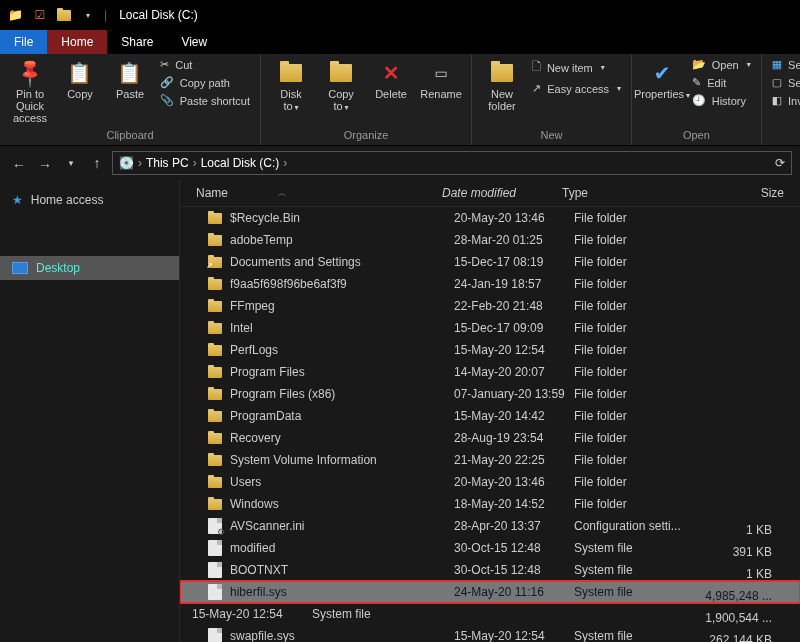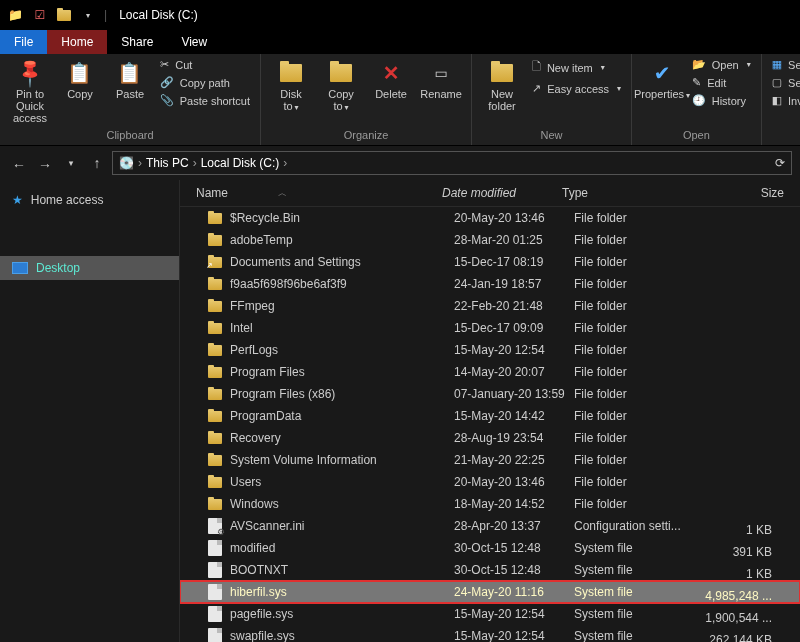--- a/index.html
+++ b/index.html
@@ -55,21 +55,21 @@
 .col-date { width: 120px; font-style: italic; }
 .col-type { width: 122px; }
 .col-size { flex: 1; padding-right: 16px; text-align: right; }
 .sort-arrow { font-size: 9px; color: #888; }
 
 .row { display: flex; align-items: center; padding: 2px 12px; font-size: 12px; color: #ccc; height: 22px; }
 .row .c-name { width: 262px; padding-left: 16px; display: flex; align-items: center; gap: 8px; }
 .row .c-date { width: 120px; }
 .row .c-type { width: 122px; white-space: nowrap; overflow: hidden; text-overflow: ellipsis; }
 .row .c-size { flex: 1; padding-right: 16px; text-align: right; margin-top: 8px; }
-.row.sel { background: #777; color: #fef9c3; }
+.row.sel { background: #777; color: #0f172a; }
 .row.hl { outline: 2px solid #e03030; outline-offset: -1px; }
 .fileic { width: 14px; height: 16px; background: #e8e8e8; border-radius: 1px; position: relative; display: inline-block; }
 .fileic::before { content: ""; position: absolute; top: 0; right: 0; width: 5px; height: 5px; background: #bbb; }
 .fileic.cfg::after { content: "⚙"; position: absolute; right: -3px; bottom: -3px; font-size: 9px; color: #555; }
 
 .pin-ic { transform: rotate(-45deg); font-size: 18px; color: #aaa; }
 .x-red { color: #d83434; font-size: 22px; font-weight: bold; }
 .check { color: #5ab0ff; }
 </style>
 </head>
@@ -423,24 +423,20 @@
         <div class="row sel hl">
           <div class="c-name">
             <span class="fileic"></span>
             <span>hiberfil.sys</span>
           </div>
           <div class="c-date">24-May-20 11:16</div>
           <div class="c-type">System file</div>
           <div class="c-size">4,985,248 ...</div>
         </div>
         <div class="row">
-          <div class="c-name">
-            <span class="fileic"></span>
-            <span>pagefile.sys</span>
-          </div>
           <div class="c-date">15-May-20 12:54</div>
           <div class="c-type">System file</div>
           <div class="c-size">1,900,544 ...</div>
         </div>
         <div class="row">
           <div class="c-name">
             <span class="fileic"></span>
             <span>swapfile.sys</span>
           </div>
           <div class="c-date">15-May-20 12:54</div>

